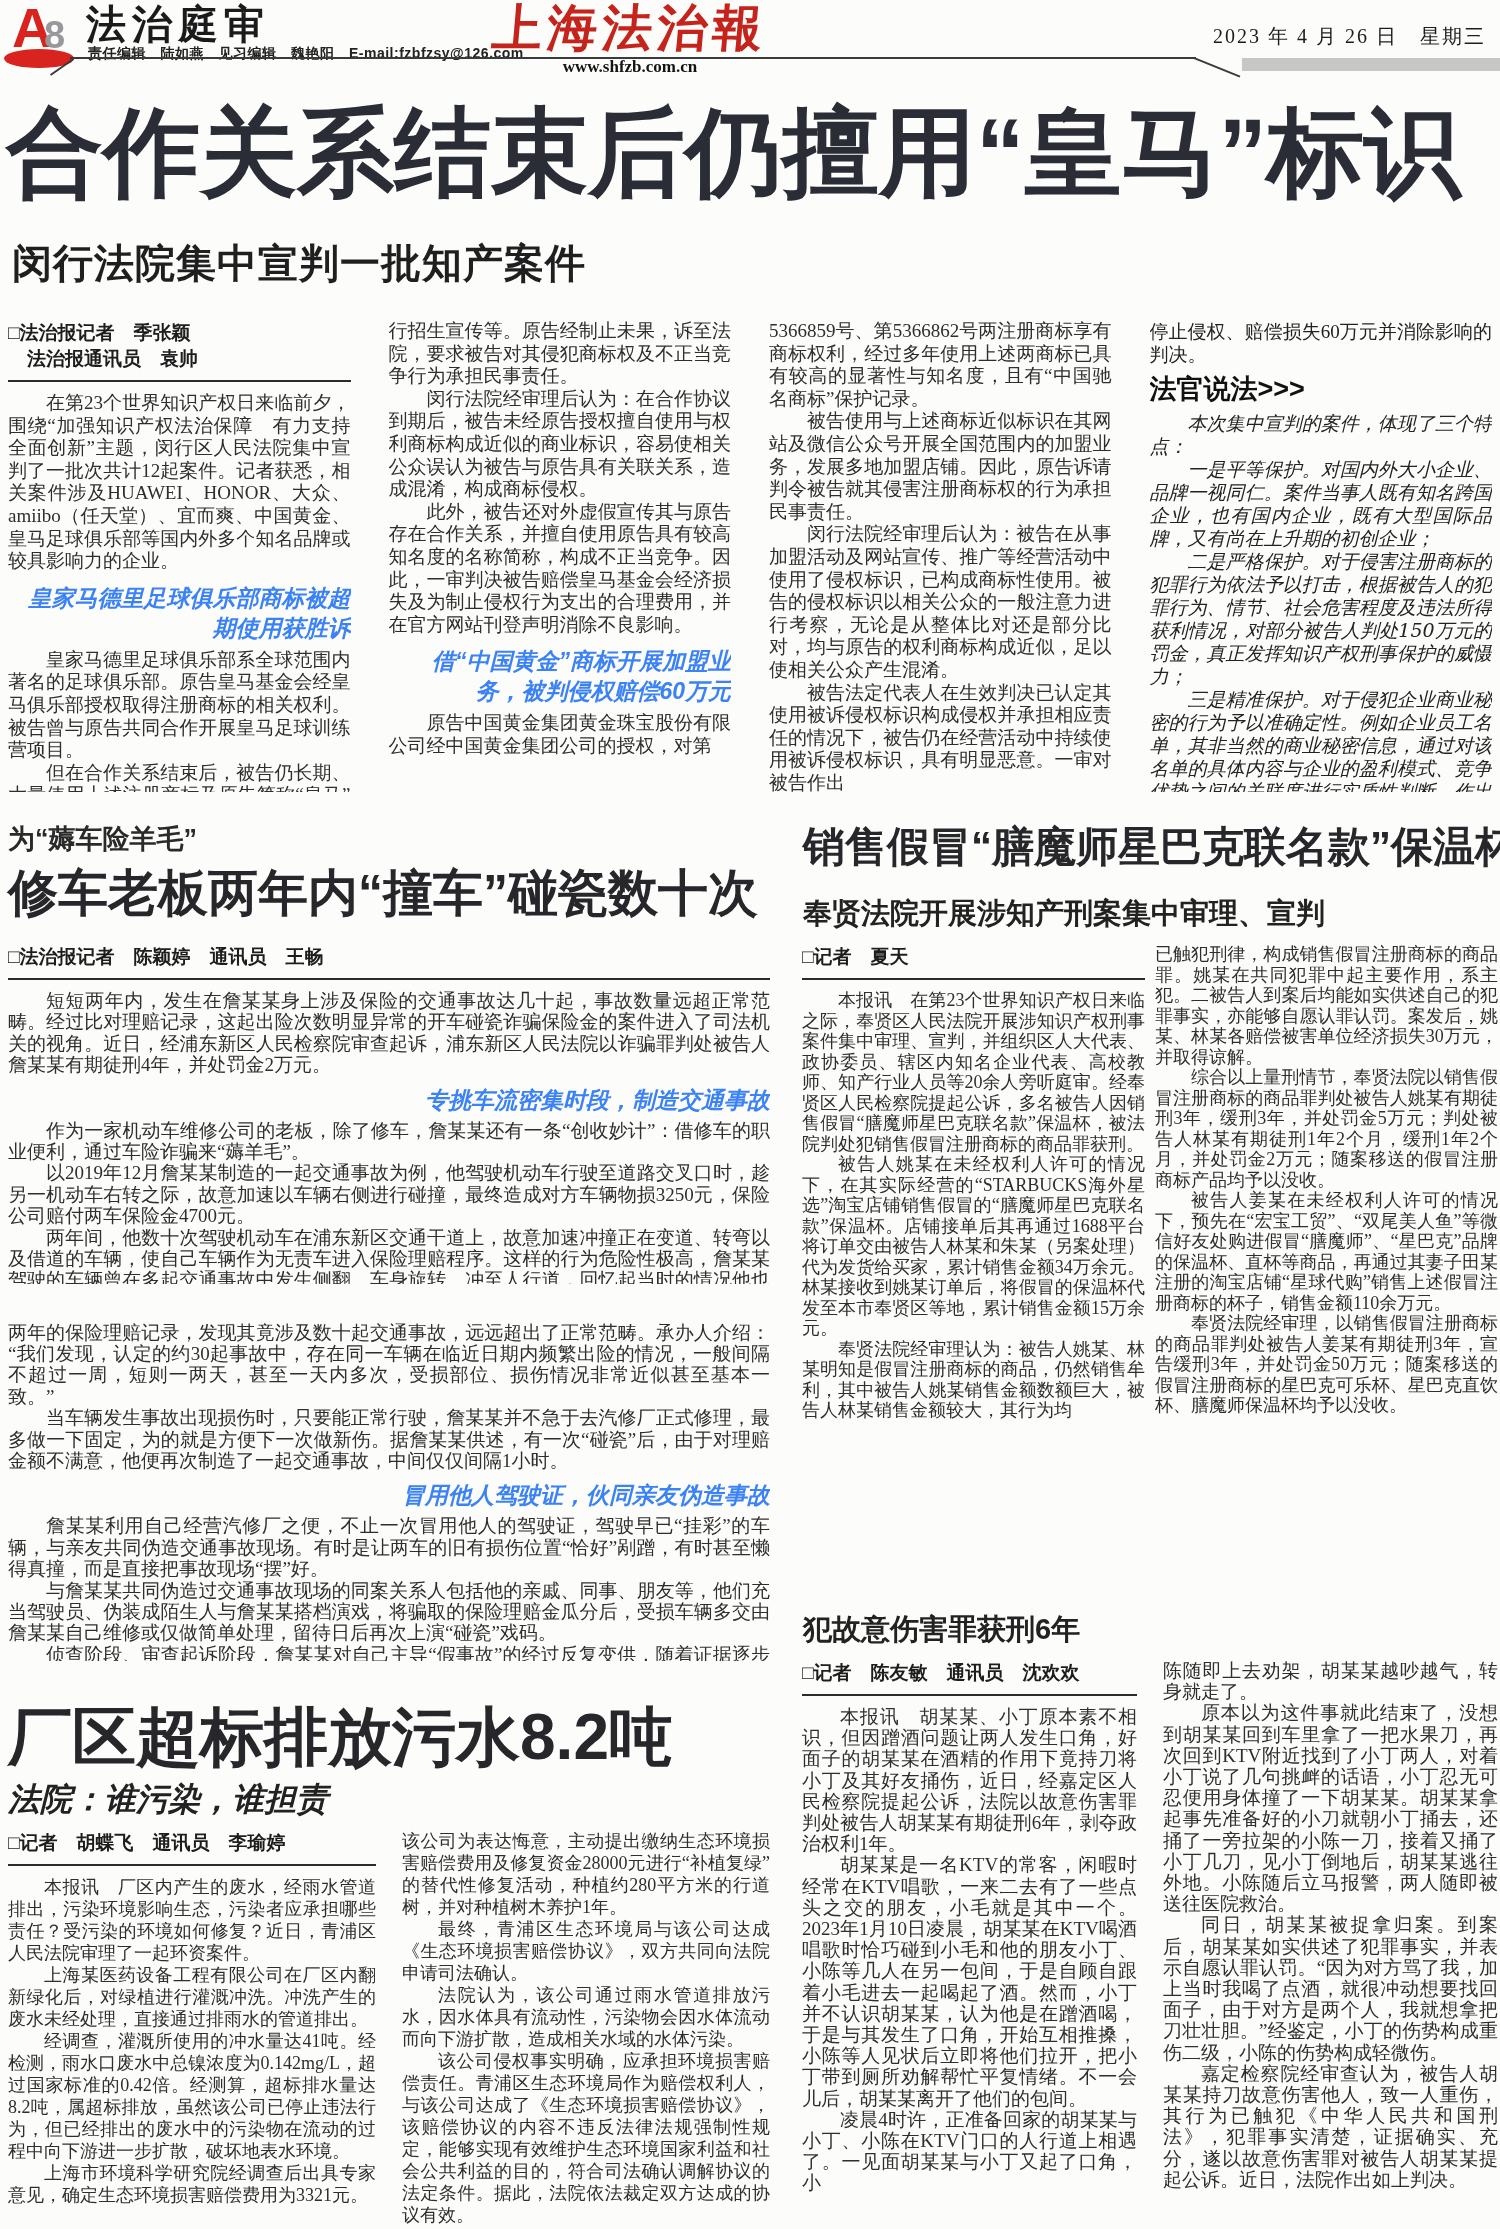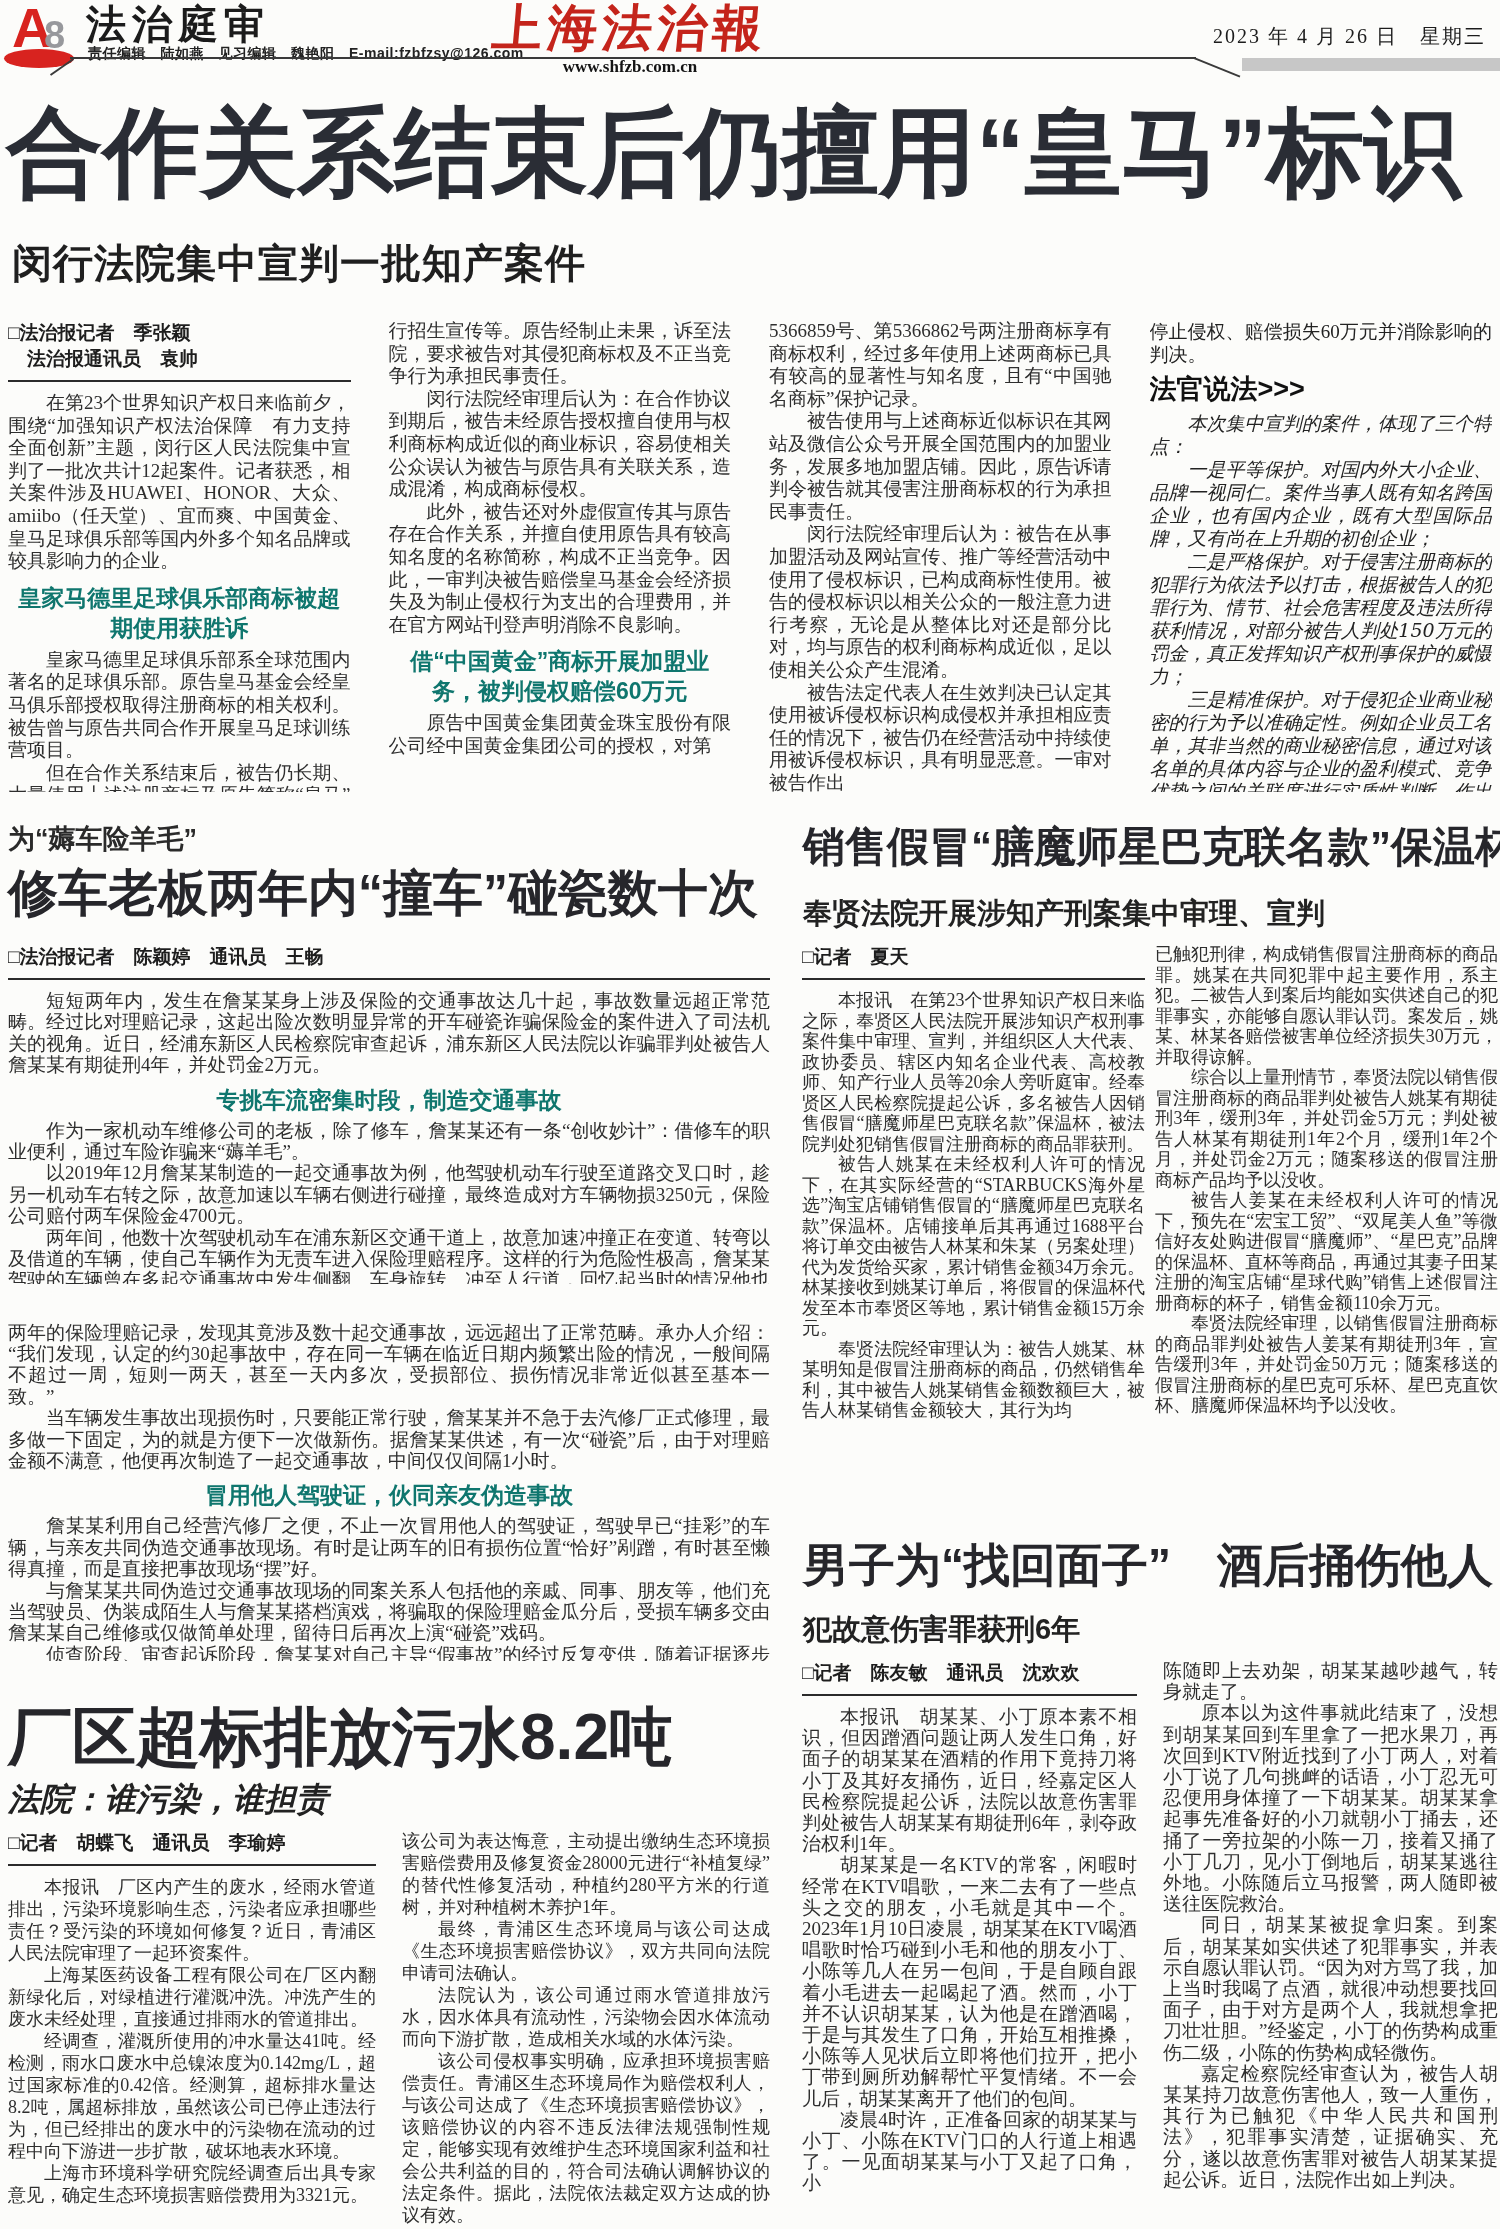--- a/index.html
+++ b/index.html
@@ -24,21 +24,21 @@
   
   .lead-hl{position:absolute;left:6px;top:96px;width:1490px;font:900 97px/1.18 "Liberation Sans",sans-serif;
            color:#2a2d35;white-space:nowrap;letter-spacing:0px;}
   .lead-sub{position:absolute;left:12px;top:243px;font:800 40px/1 "Liberation Sans",sans-serif;color:#1f1f1f;letter-spacing:1px;}
   
   .byl{font:bold 19px/26px "Liberation Sans",sans-serif;color:#1d1d1d;}
   .brule{border-bottom:2px solid #2b2b2b;margin:8px 0 10px 0;}
   .cols{position:absolute;display:flex;overflow:hidden;}
   .col{flex:1;overflow:hidden;}
   .col p{margin:0;text-indent:2em;text-align:justify;}
-  .inh{font-family:"Liberation Sans",sans-serif;font-weight:900;color:#0f766e;text-align:center;margin:10px 0 6px 0;}
+  .inh{font-family:"Liberation Sans",sans-serif;font-weight:900;color:#3b82f6;text-align:right;margin:10px 0 6px 0;font-style:italic;}
   .kick{position:absolute;font:700 27px/1 "Liberation Sans",sans-serif;color:#2a2a2a;}
   .t2{position:absolute;font-family:"Liberation Sans",sans-serif;font-weight:900;color:#26262b;white-space:nowrap;}
   .st2{position:absolute;font-family:"Liberation Sans",sans-serif;font-weight:800;color:#222;}
   
   .lead-cols{left:8px;top:320px;width:1484px;height:472px;gap:38px;}
   .lead-cols p{font-size:19px;line-height:22.6px;}
   .lead-cols .inh{font-size:23px;line-height:30px;}
   .jsh{font:900 27px/34px "Liberation Sans",sans-serif;color:#111;margin:6px 0;}
   .kai p{font-family:"DejaVu Serif",serif;font-style:italic;font-size:19px;line-height:23px;color:#222;}
   
@@ -148,21 +148,20 @@
       <p>奉贤法院经审理认为：被告人姚某、林某明知是假冒注册商标的商品，仍然销售牟利，其中被告人姚某销售金额数额巨大，被告人林某销售金额较大，其行为均</p>
     </div>
     <div class="col">
       <p style="text-indent:0">已触犯刑律，构成销售假冒注册商标的商品罪。姚某在共同犯罪中起主要作用，系主犯。二被告人到案后均能如实供述自己的犯罪事实，亦能够自愿认罪认罚。案发后，姚某、林某各赔偿被害单位经济损失30万元，并取得谅解。</p>
       <p>综合以上量刑情节，奉贤法院以销售假冒注册商标的商品罪判处被告人姚某有期徒刑3年，缓刑3年，并处罚金5万元；判处被告人林某有期徒刑1年2个月，缓刑1年2个月，并处罚金2万元；随案移送的假冒注册商标产品均予以没收。</p>
       <p>被告人姜某在未经权利人许可的情况下，预先在“宏宝工贸”、“双尾美人鱼”等微信好友处购进假冒“膳魔师”、“星巴克”品牌的保温杯、直杯等商品，再通过其妻子田某注册的淘宝店铺“星球代购”销售上述假冒注册商标的杯子，销售金额110余万元。</p>
       <p>奉贤法院经审理，以销售假冒注册商标的商品罪判处被告人姜某有期徒刑3年，宣告缓刑3年，并处罚金50万元；随案移送的假冒注册商标的星巴克可乐杯、星巴克直饮杯、膳魔师保温杯均予以没收。</p>
     </div>
   </div>
 
-  <div class="t2" style="left:803px;top:1540px;font-size:46px;line-height:1.1;">男子为“找回面子”　酒后捅伤他人</div>
   <div class="st2" style="left:803px;top:1610px;font-size:29px;">犯故意伤害罪获刑6年</div>
 
   <div class="cols stab-cols">
     <div class="col">
       <div class="byl">□记者　陈友敏　通讯员　沈欢欢</div>
       <div class="brule"></div>
       <p>本报讯　胡某某、小丁原本素不相识，但因蹭酒问题让两人发生口角，好面子的胡某某在酒精的作用下竟持刀将小丁及其好友捅伤，近日，经嘉定区人民检察院提起公诉，法院以故意伤害罪判处被告人胡某某有期徒刑6年，剥夺政治权利1年。</p>
       <p>胡某某是一名KTV的常客，闲暇时经常在KTV唱歌，一来二去有了一些点头之交的朋友，小毛就是其中一个。2023年1月10日凌晨，胡某某在KTV喝酒唱歌时恰巧碰到小毛和他的朋友小丁、小陈等几人在另一包间，于是自顾自跟着小毛进去一起喝起了酒。然而，小丁并不认识胡某某，认为他是在蹭酒喝，于是与其发生了口角，开始互相推搡，小陈等人见状后立即将他们拉开，把小丁带到厕所劝解帮忙平复情绪。不一会儿后，胡某某离开了他们的包间。</p>
       <p>凌晨4时许，正准备回家的胡某某与小丁、小陈在KTV门口的人行道上相遇了。一见面胡某某与小丁又起了口角，小</p>
     </div>

